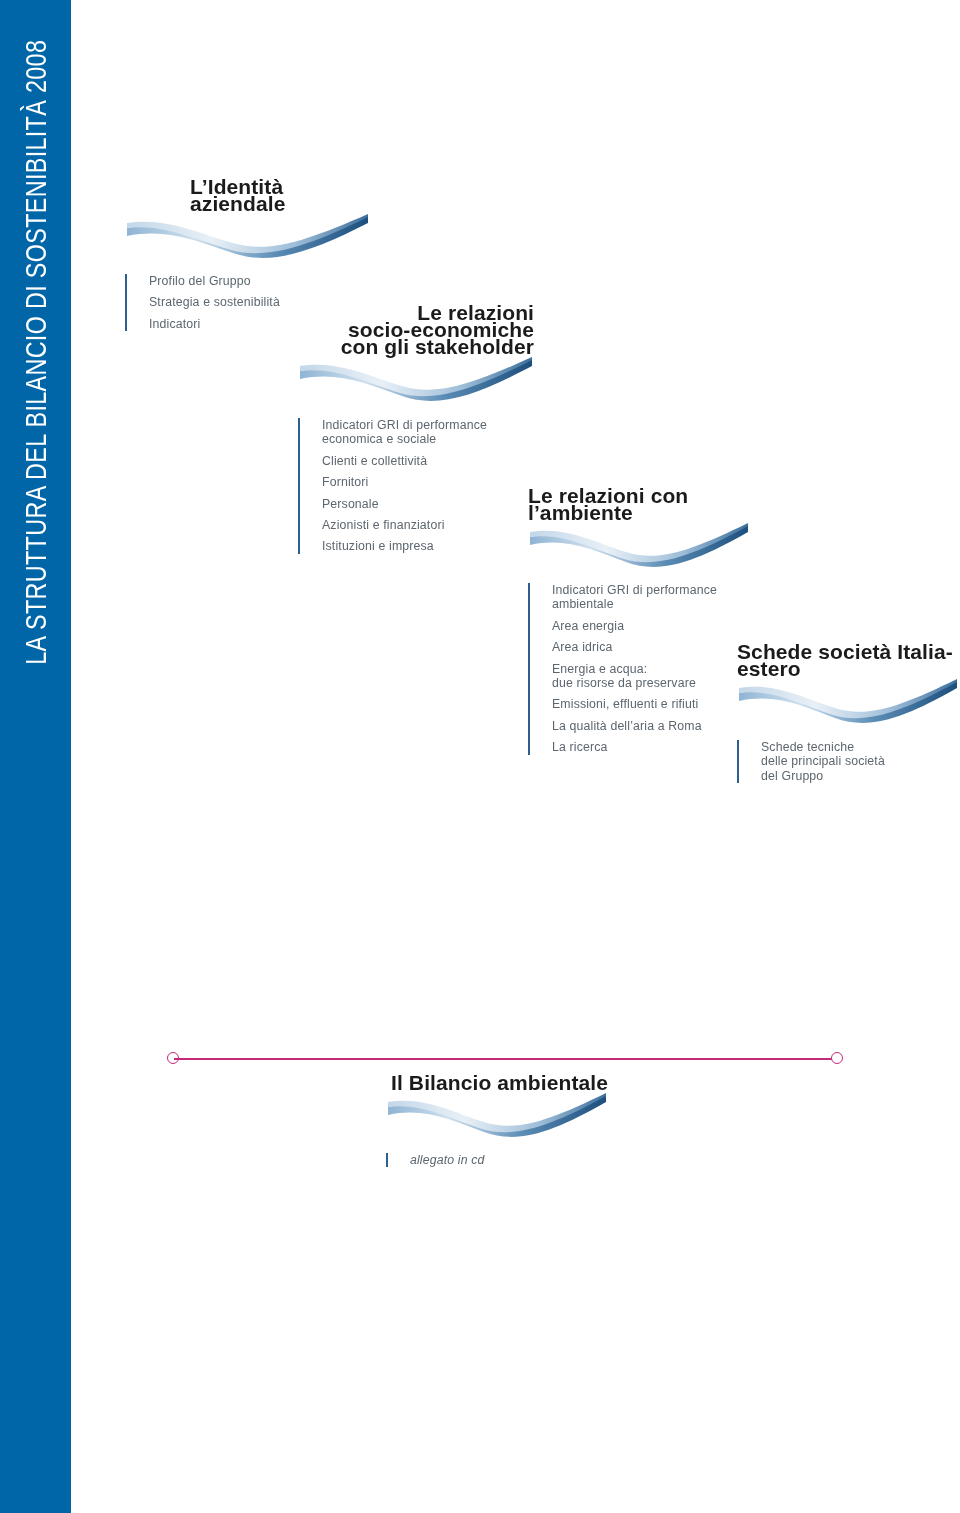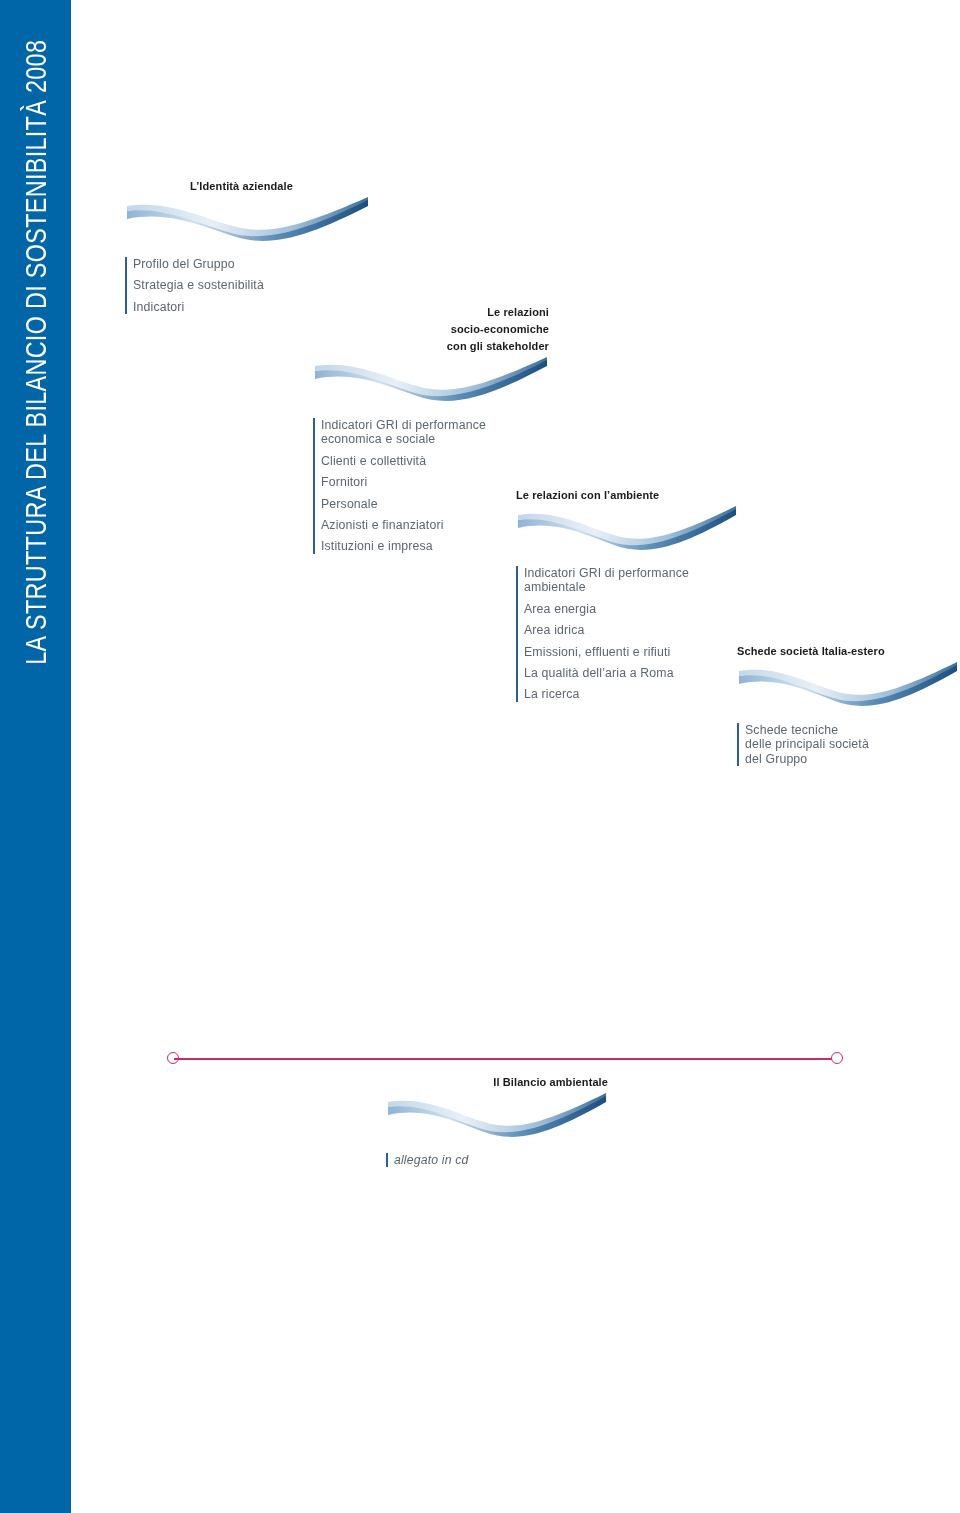--- a/index.html
+++ b/index.html
@@ -53,60 +53,60 @@
     font-weight: 400;
   }
 
   
   .block {
     position: absolute;
   }
   .block-title {
     font-weight: bold;
     color: #1b1b1b;
-    font-size: 11px;
+    font-size: 21px;
     line-height: 17px;
     white-space: pre-line;
     letter-spacing: 0.1px;
     margin: 0;
   }
   .title-left   { text-align: left; }
   .title-right  { text-align: right; }
 
   .wave-wrap {
     position: relative;
     line-height: 0;
   }
   .wave-wrap svg { display: block; }
 
   .block-list {
     position: relative;
     border-left: 2px solid #2d5f8e;
-    padding-left: 6px;
+    padding-left: 22px;
     box-sizing: border-box;
   }
   .block-list .li {
     color: #5c666f;
     font-size: 12.3px;
     line-height: 14.4px;
     white-space: pre-line;
     margin-bottom: 7px;
     letter-spacing: 0.15px;
   }
   .block-list .li:last-child { margin-bottom: 0; }
 
   
   #block-identita        { left: 125px; top: 178px;  width: 245px; }
   #block-identita .block-title { padding-left: 65px; }
   #block-identita .block-list  { margin-top: 16px; }
 
-  #block-socio           { left: 313px; top: 304px;  width: 236px; }
+  #block-socio           { left: 298px; top: 304px;  width: 236px; }
   #block-socio .block-list { margin-top: 17px; }
 
-  #block-ambiente        { left: 516px; top: 487px;  width: 222px; }
+  #block-ambiente        { left: 528px; top: 487px;  width: 222px; }
   #block-ambiente .block-list { margin-top: 16px; }
 
   #block-schede          { left: 737px; top: 643px;  width: 222px; }
   #block-schede .block-list { margin-top: 17px; }
 
   #block-bilancio        { left: 386px; top: 1074px; width: 222px; }
   #block-bilancio .block-list { margin-top: 16px; font-style: italic; }
 
   
   #pink-rule {
@@ -238,20 +238,22 @@
         <path d="M2,16 C38,8 66,22 98,34 C133,46 169,32 220,4 L220,11 C169,40 133,54 98,41 C66,29 38,16 2,24 Z" fill="url(#gradC1)"></path>
         <path d="M2,16 C37,12 64,28 96,38 C129,48 167,34 220,5 L220,2 C167,28 131,42 98,31 C66,21 38,5 2,11 Z" fill="url(#gradC2)"></path>
       </svg>
     </div>
 
     <div class="block-list">
       <div class="li">Indicatori GRI di performance
 ambientale</div>
       <div class="li">Area energia</div>
       <div class="li">Area idrica</div>
+      <div class="li">Energia e acqua:
+due risorse da preservare</div>
       <div class="li">Emissioni, effluenti e rifiuti</div>
       <div class="li">La qualità dell’aria a Roma</div>
       <div class="li">La ricerca</div>
     </div>
   </div>
 
   <div class="block" id="block-schede">
     <div class="block-title title-left">Schede società Italia-estero</div>
 
     <div class="wave-wrap">

